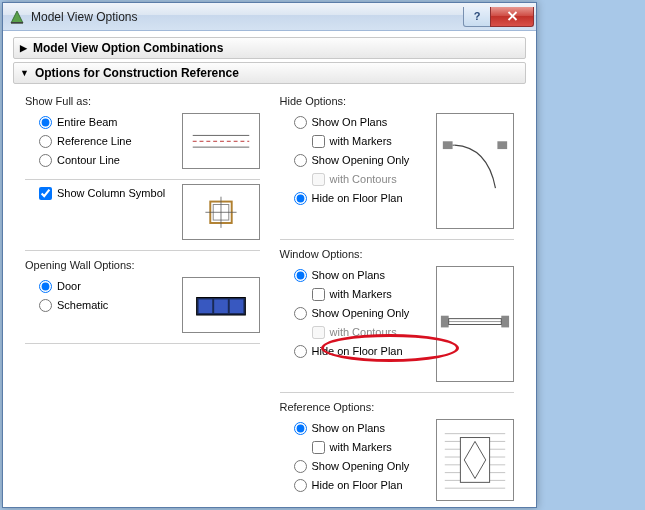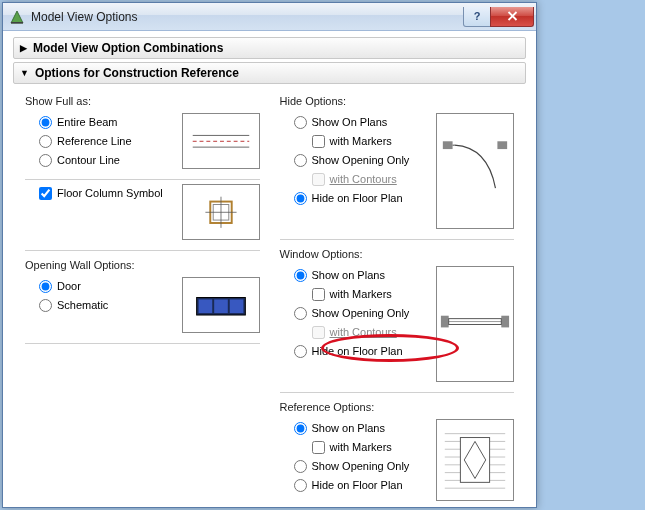--- a/index.html
+++ b/index.html
@@ -108,21 +108,21 @@
     align-items: center;
     height: 18px;
     margin-bottom: 1px;
   }
   .opt-row input[type=radio], .opt-row input[type=checkbox] {
     margin: 0 5px 0 0;
     width: 13px; height: 13px;
   }
   .opt-row.indent { padding-left: 18px; }
   .opt-row label { cursor: default; }
-  .opt-row.disabled label { color: #888; text-decoration: underline; }
+  .opt-row.disabled label { color: #888; }
   .preview {
     width: 78px;
     height: 56px;
     border: 1px solid #888;
     background: #fff;
     margin-left: 6px;
     margin-bottom: 4px;
     flex-shrink: 0;
   }
   .preview.tall { height: 116px; }
@@ -202,21 +202,21 @@
             </div>
           </div>
         </div>
         <hr class="hr">
 
         <div class="group">
           <div class="group-body">
             <div class="opts">
               <div class="opt-row">
                   <input type="checkbox" checked="" style="">
-                  <label>Floor Column Symbol</label>
+                  <label>Show Column Symbol</label>
                 </div>
             </div>
             <div class="preview">
               <svg viewBox="0 0 78 56">
                   <rect x="28" y="17" width="22" height="22" fill="none" stroke="#b08030" stroke-width="2"></rect>
                   <rect x="31" y="20" width="16" height="16" fill="none" stroke="#888" stroke-width="1"></rect>
                   <line x1="39" y1="12" x2="39" y2="44" stroke="#555" stroke-width="0.8"></line>
                   <line x1="23" y1="28" x2="55" y2="28" stroke="#555" stroke-width="0.8"></line>
                 </svg>
             </div>

